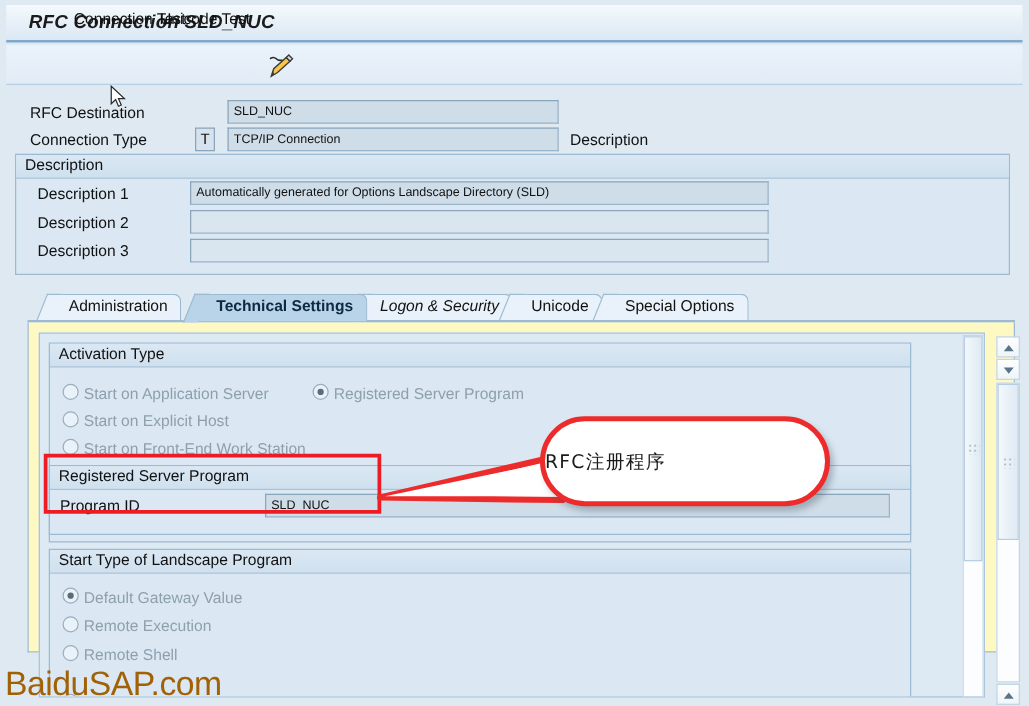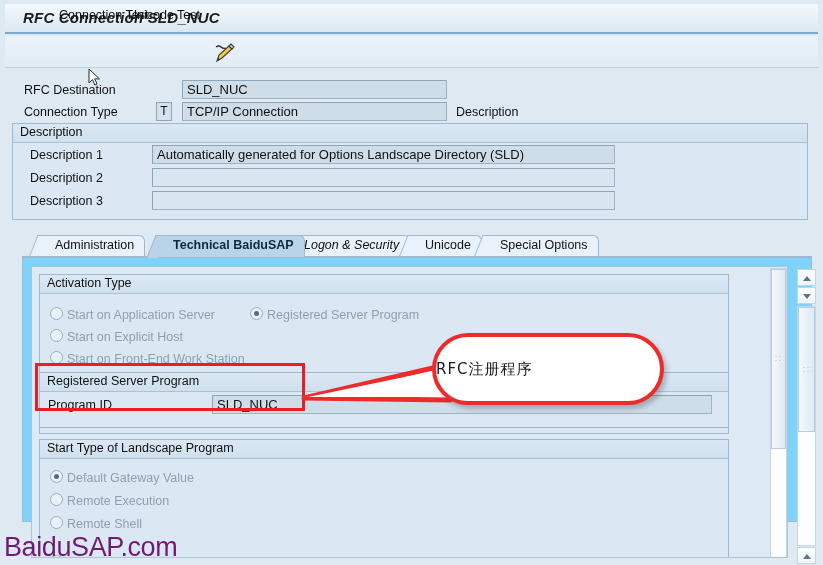--- a/index.html
+++ b/index.html
@@ -33,21 +33,21 @@
     position:absolute;top:7px;font-size:12.5px;color:#101010;
     padding:1px 3px;cursor:default;
   }
   .tb-pencil{position:absolute;left:212px;top:43px;width:26px;height:22px;}
   
   .lbl{position:absolute;font-size:12.5px;color:#111;}
   .fld{
     position:absolute;height:19px;box-sizing:border-box;
     background:#cfdde9;border:1px solid #9cb4c8;
     border-top-color:#8ba5ba;border-left-color:#8ba5ba;
-    font-size:13px;color:#111;padding:1px 4px;line-height:16px;
+    font-size:10px;color:#111;padding:1px 4px;line-height:16px;
     white-space:nowrap;overflow:hidden;
   }
   .fld.empty{background:#d9e6f0;}
   .tbox{
     position:absolute;width:16px;height:19px;box-sizing:border-box;
     background:#d6e3ee;border:1px solid #8ba5ba;
     font-size:12px;text-align:center;line-height:16px;color:#111;
   }
   
   .group{
@@ -85,21 +85,21 @@
     background:#b9d3e9;color:#0d2a43;font-weight:600;z-index:5;
   }
   .tab.active::before{background:#b9d3e9;}
   .tabline{
     position:absolute;left:22px;top:256px;width:790px;height:2px;
     background:#9dbad3;
   }
   
   .content-panel{
     position:absolute;left:22px;top:258px;width:790px;height:264px;
-    background:#7dd3fc;border:1px solid #9dbad3;border-top:none;
+    background:#fef9c3;border:1px solid #9dbad3;border-top:none;
     box-sizing:border-box;
   }
   .inner-panel{
     position:absolute;left:8px;top:8px;width:757px;height:292px;
     background:#dde9f3;border:1px solid #aac4da;
     box-sizing:border-box;overflow:hidden;
   }
   
   .radio{position:absolute;font-size:12.5px;color:#8e9fae;white-space:nowrap;}
   .radio .dot{
@@ -151,21 +151,21 @@
     box-shadow:3px 4px 5px rgba(70,80,95,.35);
     display:flex;align-items:center;justify-content:flex-start;
   }
   .callout span{
     font-size:15px;color:#1a1a1a;letter-spacing:1px;
     font-family:"DejaVu Sans","Liberation Sans",sans-serif;
   }
   
   .watermark{
     position:absolute;left:4px;top:532px;
-    font-size:27px;color:#701a75;
+    font-size:27px;color:#a16207;
     font-family:"Liberation Sans","DejaVu Sans",sans-serif;
     letter-spacing:-.4px;
   }
   
   .cursor{position:absolute;left:88px;top:68px;}
 </style>
 </head>
 <body>
 
 <div class="titlebar">
@@ -197,21 +197,21 @@
 </div>
 <div class="lbl" style="left:30px;top:148px;">Description 1</div>
 <div class="fld" style="left:152px;top:145px;width:463px;">Automatically generated for Options Landscape Directory (SLD)</div>
 <div class="lbl" style="left:30px;top:171px;">Description 2</div>
 <div class="fld empty" style="left:152px;top:168px;width:463px;"></div>
 <div class="lbl" style="left:30px;top:194px;">Description 3</div>
 <div class="fld empty" style="left:152px;top:191px;width:463px;"></div>
 
 <div class="tabstrip">
   <div class="tab" style="left:14px;">Administration</div>
-  <div class="tab active" style="left:132px;">Technical BaiduSAP</div>
+  <div class="tab active" style="left:132px;">Technical Settings</div>
   <div class="tab" style="left:263px;font-style:italic;">Logon &amp; Security</div>
   <div class="tab" style="left:384px;">Unicode</div>
   <div class="tab" style="left:459px;">Special Options</div>
 </div>
 <div class="tabline"></div>
 
 <div class="content-panel">
   <div class="inner-panel">
 
     <div class="group" style="left:7px;top:7px;width:690px;height:160px;">

